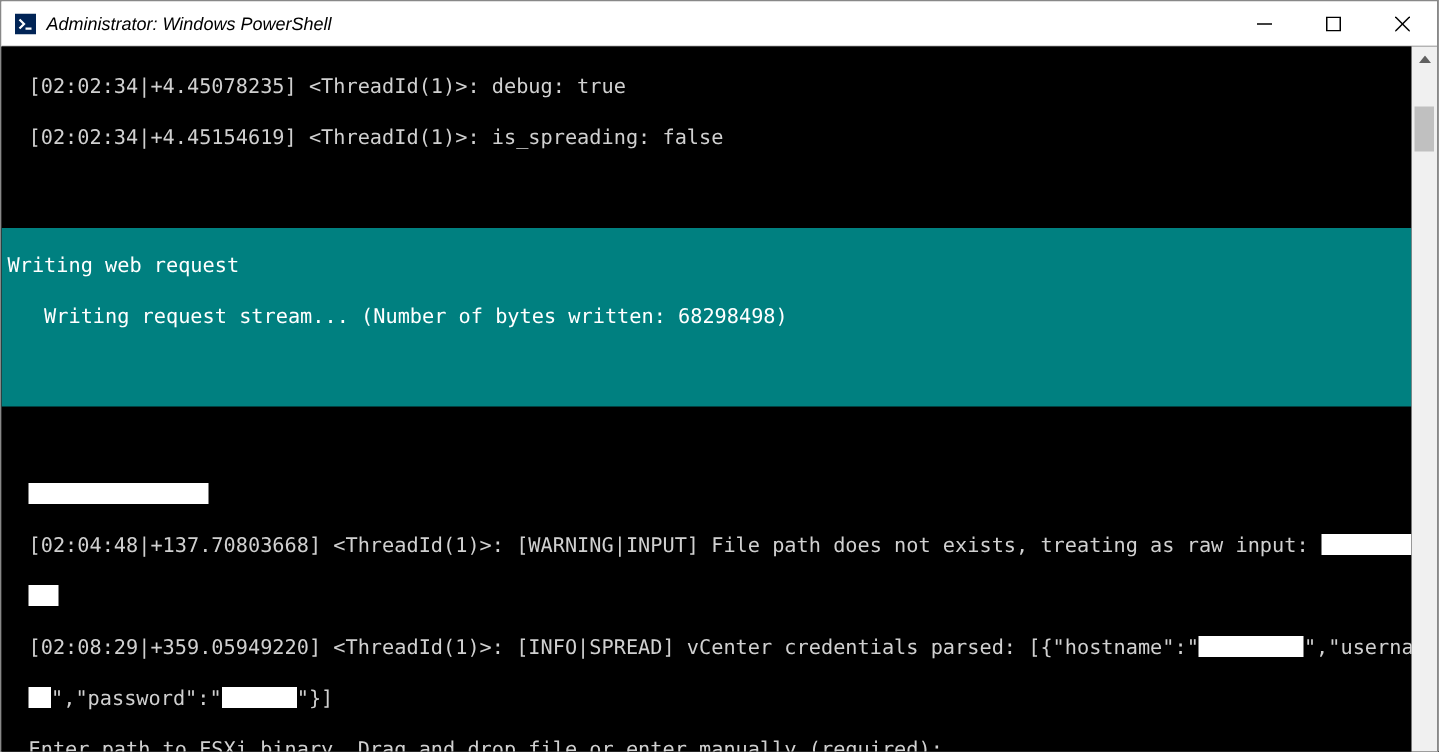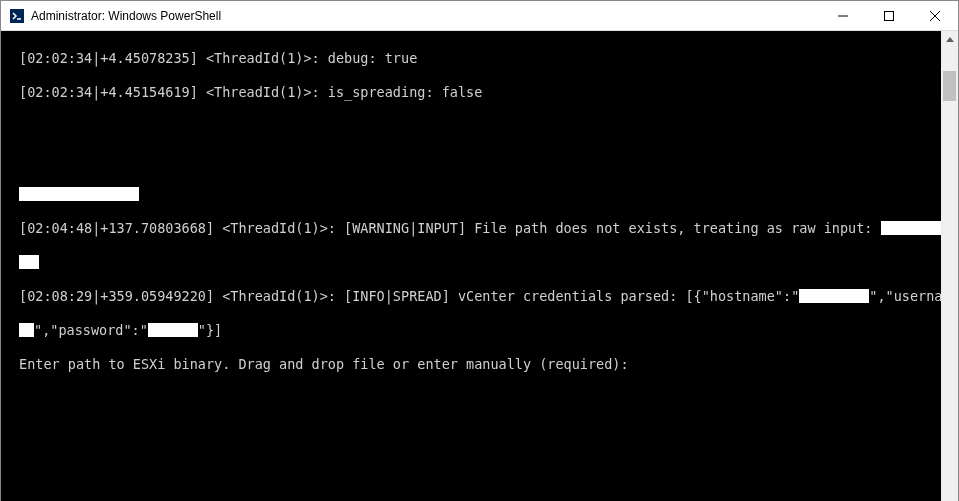--- a/index.html
+++ b/index.html
@@ -19,20 +19,21 @@
     flex-direction: column;
     border: 1px solid #888;
   }
   .titlebar {
     height: 30px;
     background: #fff;
     display: flex;
     align-items: center;
     padding-left: 8px;
     border-bottom: 1px solid #ddd;
+    font-style: italic;
   }
   .titlebar .icon-box {
     width: 16px;
     height: 16px;
     display:flex;
     align-items:center;
     justify-content:center;
     margin-right: 6px;
   }
   .titlebar .title {
@@ -141,20 +142,25 @@
       </div>
     </div>
   </div>
 
   <div class="content-wrap">
 
     <div class="console">
 <div class="line"><span>[02:02:34|+4.45078235] &lt;ThreadId(1)&gt;: debug: true</span></div>
 <div class="line"><span>[02:02:34|+4.45154619] &lt;ThreadId(1)&gt;: is_spreading: false</span></div>
 <div class="blank"></div>
+<div class="status-block">
+<div class="status-line"><span>Writing web request</span></div>
+<div class="status-line"><span>   Writing request stream... (Number of bytes written: 68298498)</span></div>
+<div class="blank"></div>
+</div>
 <div class="blank"></div>
 <div class="line"><span class="redact r11"></span></div>
 <div class="line"><span>[02:04:48|+137.70803668] &lt;ThreadId(1)&gt;: [WARNING|INPUT] File path does not exists, treating as raw input: </span><span class="redact r2"></span>.<span class="redact r3"></span>:</div>
 <div class="line"><span class="redact r3"></span></div>
 <div class="line"><span>[02:08:29|+359.05949220] &lt;ThreadId(1)&gt;: [INFO|SPREAD] vCenter credentials parsed: [{"hostname":"</span><span class="redact r4"></span><span>","username":"</span></div>
 <div class="line"><span class="redact r5"></span><span>","password":"</span><span class="redact r6"></span><span>"}]</span></div>
 <div class="line"><span>Enter path to ESXi binary. Drag and drop file or enter manually (required):</span></div>
 
 
 

